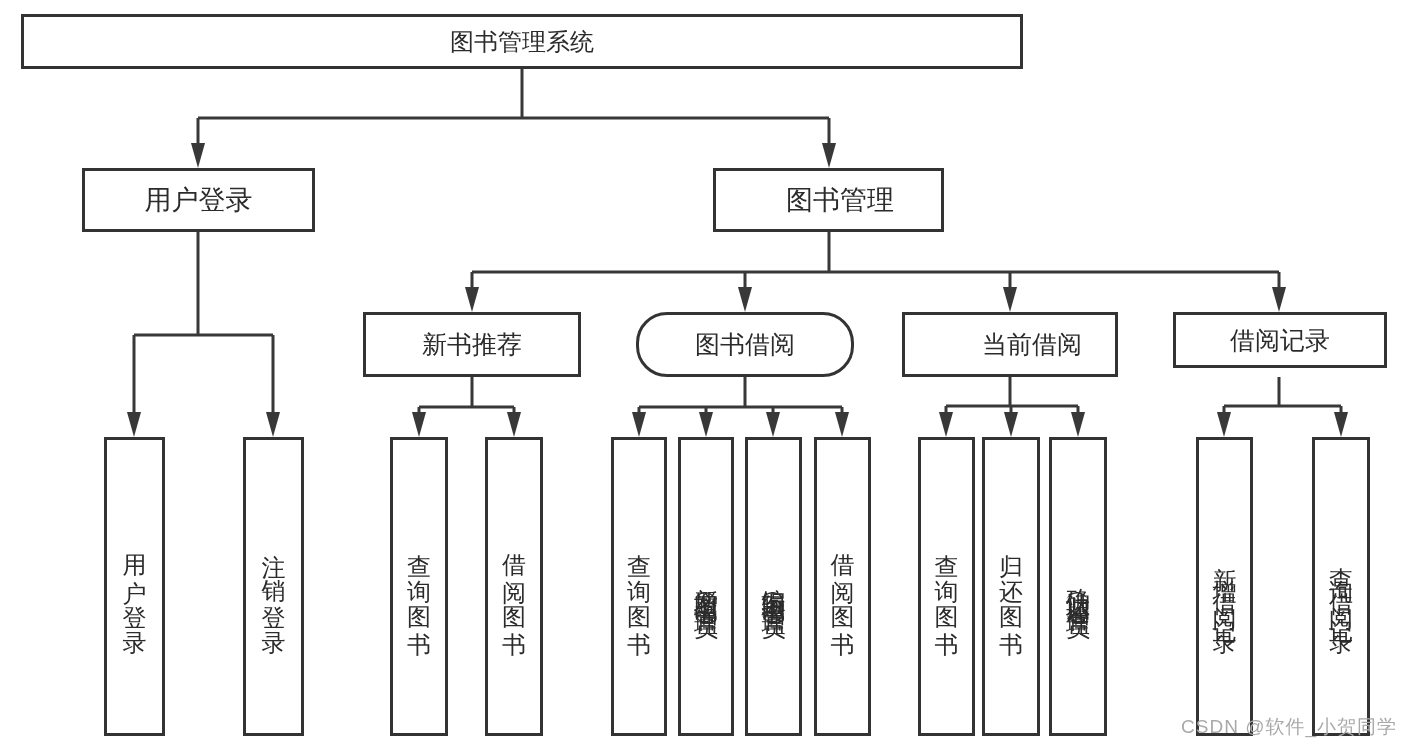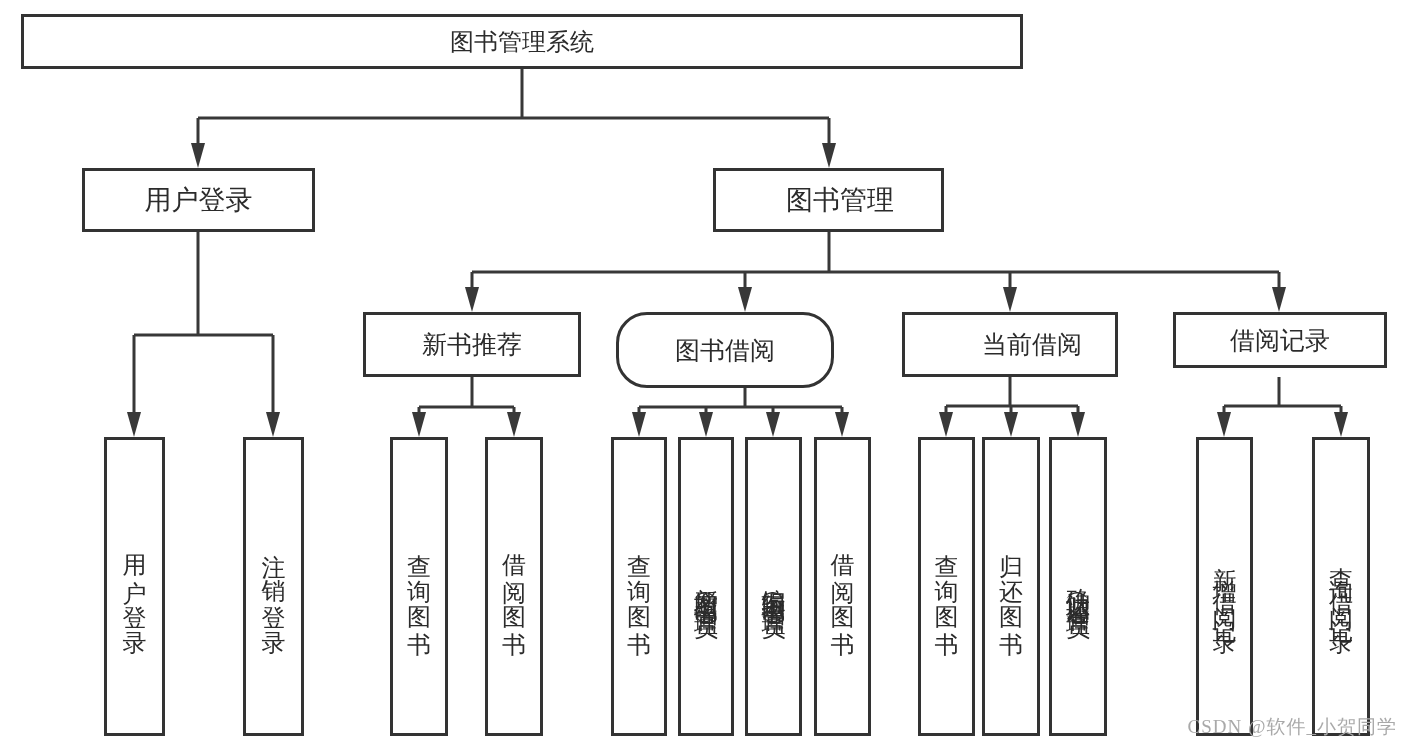--- a/index.html
+++ b/index.html
@@ -5,21 +5,21 @@
   html, body {
     margin: 0;
     padding: 0;
     background: #ffffff;
   }
   #stage {
     position: relative;
     width: 1405px;
     height: 747px;
     background: #ffffff;
-    font-family: Liberation Serif, serif;
+    font-family: Liberation Sans, sans-serif;
     overflow: hidden;
   }
   #connector-layer {
     position: absolute;
     left: 0;
     top: 0;
     width: 1405px;
     height: 747px;
   }
   .node {
@@ -103,21 +103,21 @@
   <div class="node h-node l2-node" style="left:82px; top:168px; width:233px; height:64px;">
     <span>用户登录</span>
   </div>
   <div class="node h-node l2-node" style="left:713px; top:168px; width:231px; height:64px;padding-left:23px;">
     <span>图书管理</span>
   </div>
 
   <div class="node h-node l3-node" style="left:363px; top:312px; width:218px; height:65px;">
     <span>新书推荐</span>
   </div>
-  <div class="node h-node l3-node" style="left:616px; top:312px; width:218px; height:76px;border-radius:31px;">
+  <div class="node h-node l3-node" style="left:636px; top:312px; width:218px; height:65px;border-radius:31px;">
     <span>图书借阅</span>
   </div>
   <div class="node h-node l3-node" style="left:902px; top:312px; width:216px; height:65px;padding-left:44px;">
     <span>当前借阅</span>
   </div>
   <div class="node h-node l3-node" style="left:1173px; top:312px; width:214px; height:56px;">
     <span>借阅记录</span>
   </div>
 
   <div class="node v-node v-4" style="left:104px; top:437px; width:61px; height:299px;">

